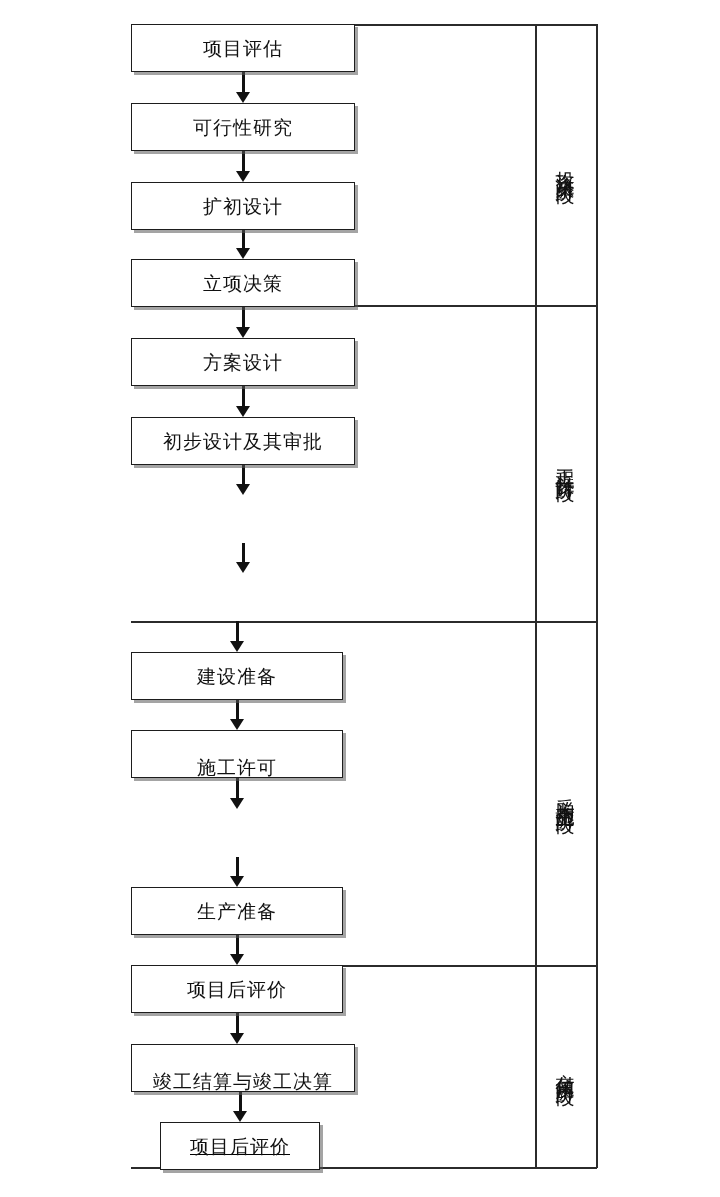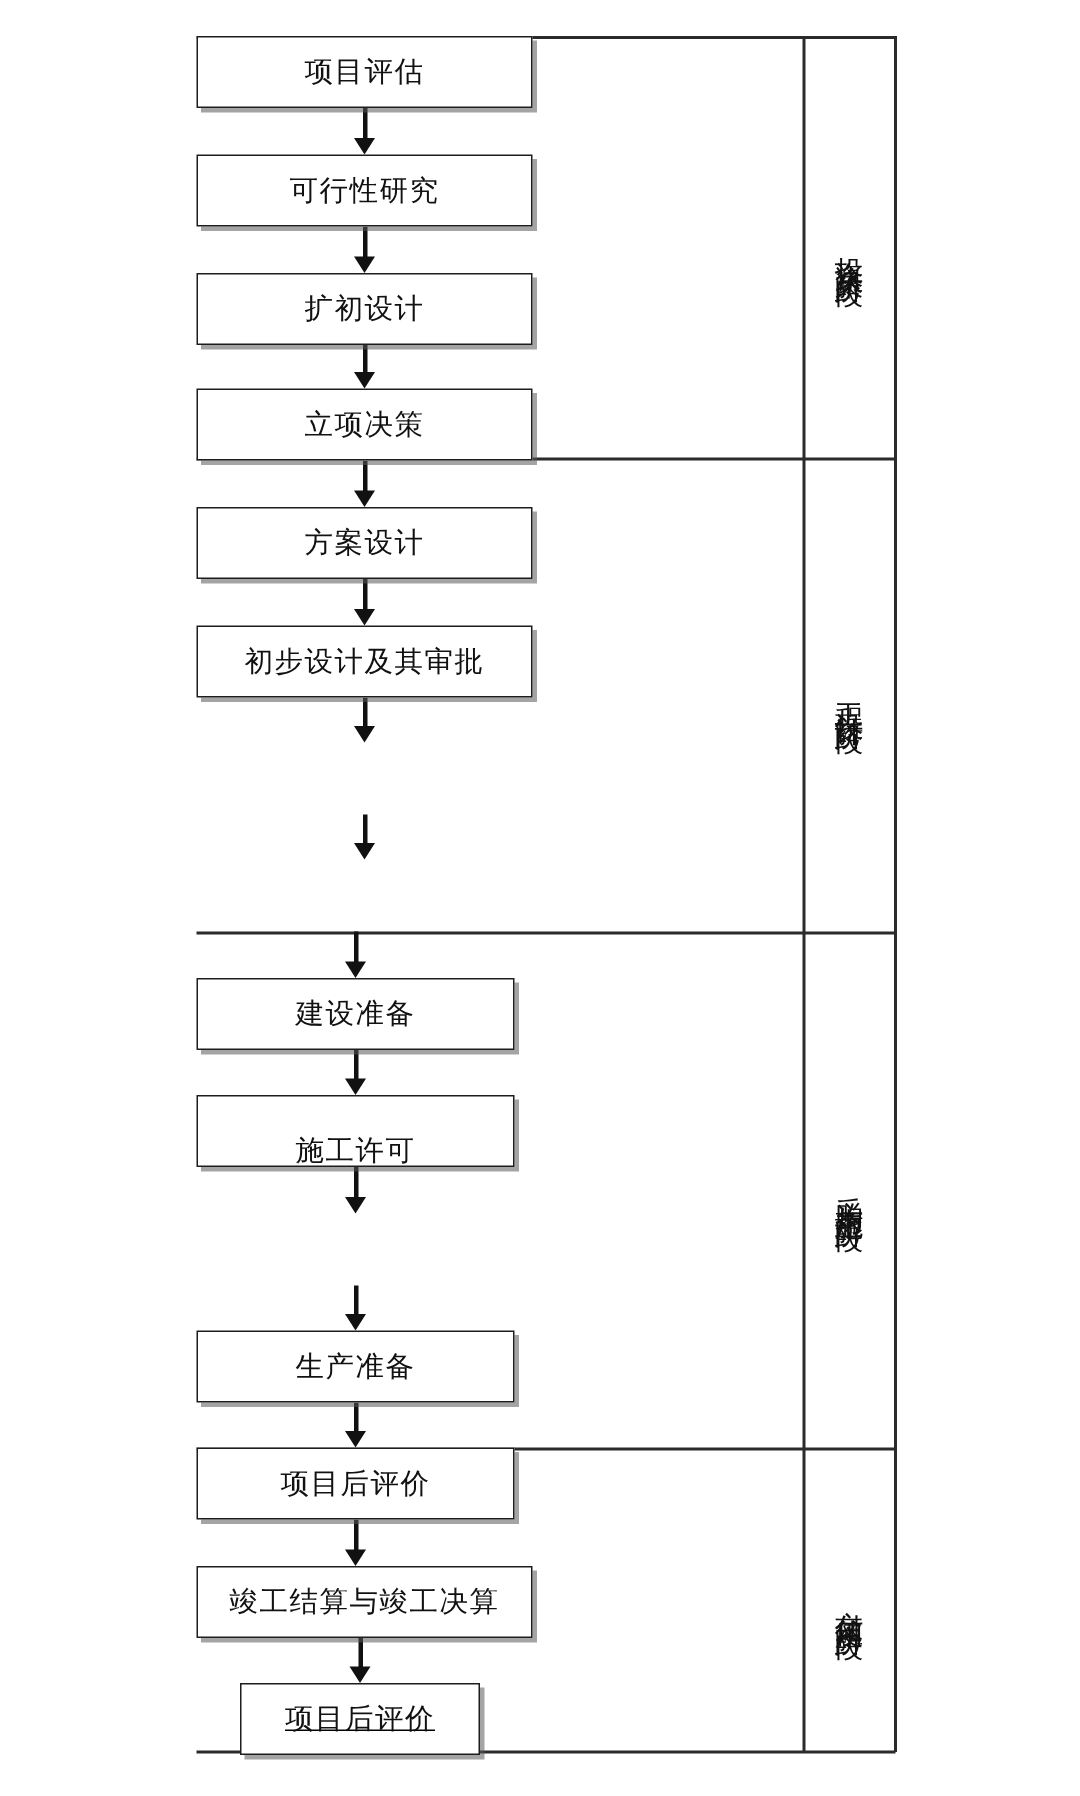--- a/index.html
+++ b/index.html
@@ -198,20 +198,20 @@
   </div>
   <div class="node" style="left:131px; top:730px; width:212px; height:48px;align-items:flex-end;">
     <span class="node-label">施工许可</span>
   </div>
   <div class="node" style="left:131px; top:887px; width:212px; height:48px;">
     <span class="node-label">生产准备</span>
   </div>
   <div class="node" style="left:131px; top:965px; width:212px; height:48px;">
     <span class="node-label">项目后评价</span>
   </div>
-  <div class="node" style="left:131px; top:1044px; width:224px; height:48px;">
+  <div class="node" style="left:131px; top:1044px; width:224px; height:48px;align-items:flex-end;">
     <span class="node-label">竣工结算与竣工决算</span>
   </div>
   <div class="node" style="left:160px; top:1122px; width:160px; height:48px;text-decoration:underline;">
     <span class="node-label">项目后评价</span>
   </div>
 
 </div>
 
 </body></html>

